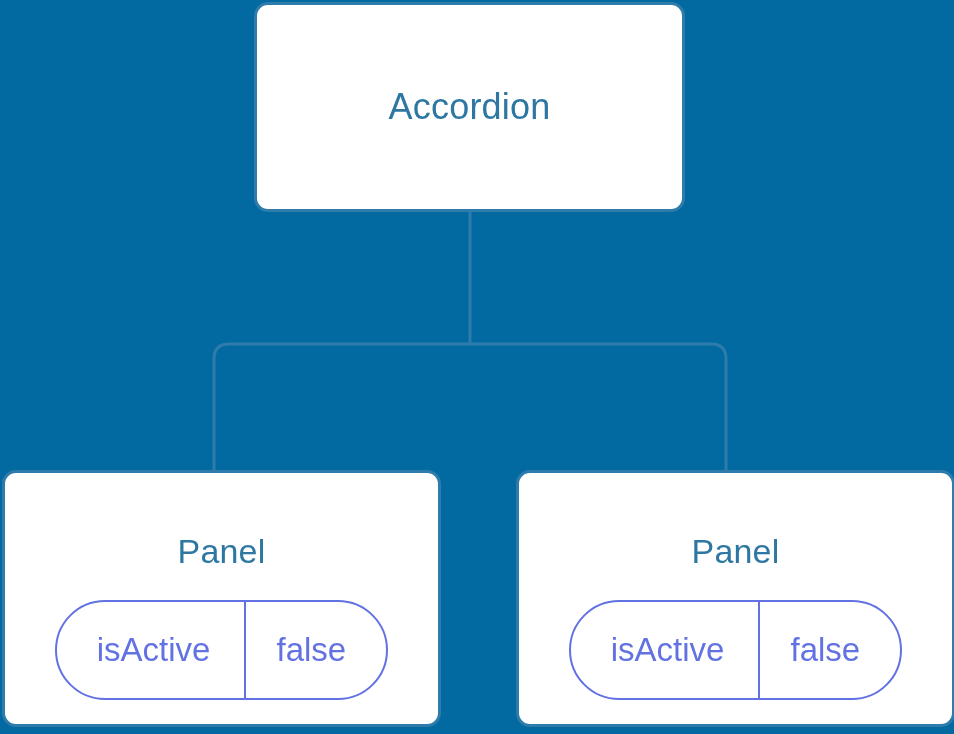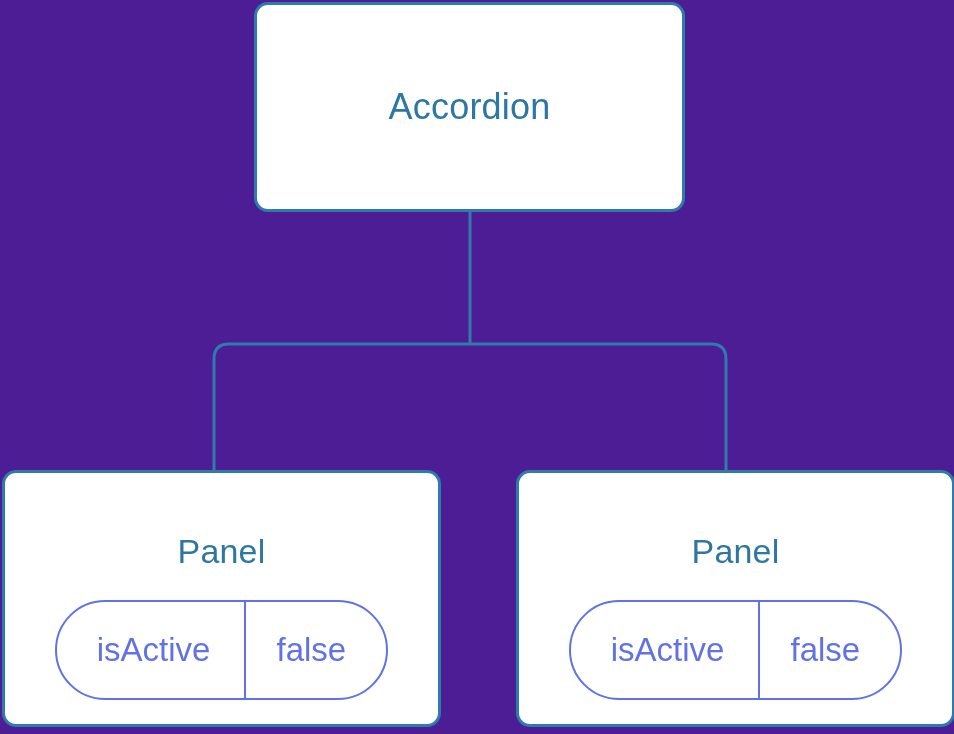--- a/index.html
+++ b/index.html
@@ -4,21 +4,21 @@
 <style>
   html, body {
     margin: 0;
     padding: 0;
     background: #4d6872;
   }
   #stage {
     position: relative;
     width: 954px;
     height: 734px;
-    background: #4c1d95;
+    background: #0369a1;
     overflow: hidden;
     font-family: "Liberation Sans", sans-serif;
   }
 
   
   #edges {
     position: absolute;
     left: 0;
     top: 0;
     width: 954px;

